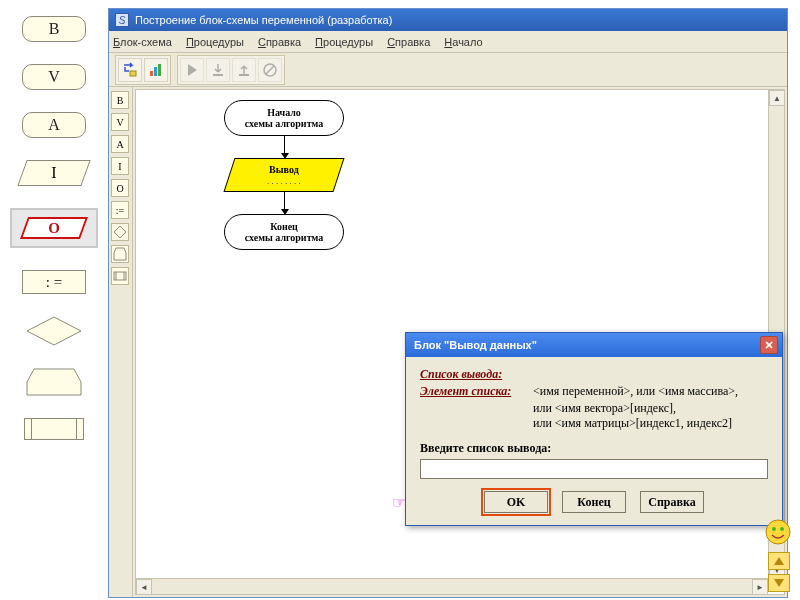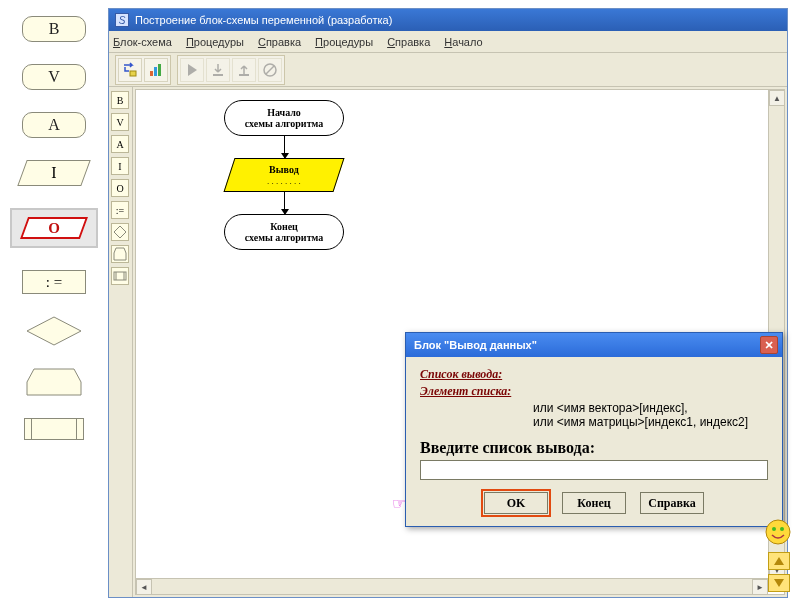--- a/index.html
+++ b/index.html
@@ -58,22 +58,22 @@
 .center{ display:flex; justify-content:center; }
 
 
 .dialog { position: absolute; left: 405px; top: 332px; width: 378px; border: 1px solid #2a5db0; background: #ece9d8; box-shadow: 2px 2px 6px rgba(0,0,0,.35); font-size: 11px; }
 .dlg-title { height: 24px; background: linear-gradient(#4a8cf0, #2b6bd9); display: flex; align-items: center; justify-content: space-between; color: #fff; padding: 0 4px 0 8px; font-weight: bold; }
 .dlg-close { width: 18px; height: 18px; background: #d96050; border: 1px solid #a43; border-radius: 2px; color: #fff; display: flex; align-items: center; justify-content: center; font-size: 11px; }
 .dlg-body { padding: 10px 14px 12px 14px; }
 .dlg-row { display: flex; gap: 8px; margin-bottom: 2px; }
 .dlg-label { color: #7a0505; font-weight: bold; text-decoration: underline; font-style: italic; min-width: 105px; font-family: "Times New Roman", serif; font-size: 12px; }
 .dlg-val { color: #000; font-family: "Times New Roman", serif; font-size: 12px; }
-.dlg-ind { margin-left: 113px; font-family: Liberation Sans, sans-serif; font-size: 12px; }
-.dlg-prompt { margin-top: 10px; font-weight: bold; font-family: "Times New Roman", serif; font-size: 16px; }
+.dlg-ind { margin-left: 113px; font-family: Liberation Serif, serif; font-size: 12px; }
+.dlg-prompt { margin-top: 10px; font-weight: bold; font-family: "Times New Roman", serif; font-size: 12px; }
 .dlg-input { width: 100%; height: 20px; border: 1px solid #7a7a64; background: #fff; margin-top: 3px; }
 .dlg-btns { display: flex; justify-content: center; gap: 14px; margin-top: 12px; position: relative; }
 .dlg-btn { min-width: 64px; height: 22px; border: 1px solid #7a7a64; background: #ece9d8; font-weight: bold; font-family: "Times New Roman", serif; font-size: 12px; }
 .ok-hl { outline: 2px solid #e24a10; outline-offset: 1px; }
 .hand { position: absolute; left: -28px; top: 2px; color: #d82bd8; font-size: 16px; }
 
 
 .smiley { position: absolute; right: 8px; bottom: 54px; width: 28px; height: 28px; }
 .smiley svg{ width:100%; height:100%; }
 .navbtn { position: absolute; right: 10px; width: 22px; height: 18px; background: #ffe37a; border: 1px solid #c29e15; display: flex; align-items: center; justify-content: center; }
@@ -234,20 +234,21 @@
   <div class="dlg-title">
     <span>Блок "Вывод данных"</span>
     <div class="dlg-close">✕</div>
   </div>
   <div class="dlg-body">
     <div class="dlg-row">
       <span class="dlg-label">Список вывода:</span>
     </div>
     <div class="dlg-row">
       <span class="dlg-label">Элемент списка:</span>
+      <span class="dlg-val">&lt;имя переменной&gt;,  или  &lt;имя массива&gt;,</span>
     </div>
     <div class="dlg-ind">или  &lt;имя вектора&gt;[индекс],</div>
     <div class="dlg-ind">или  &lt;имя матрицы&gt;[индекс1, индекс2]</div>
     <div class="dlg-prompt">Введите список вывода:</div>
     <input class="dlg-input" value="" style="">
     <div class="dlg-btns">
       <span class="hand">☞</span>
       <button class="dlg-btn ok-hl">OK</button>
       <button class="dlg-btn">Конец</button>
       <button class="dlg-btn">Справка</button>

